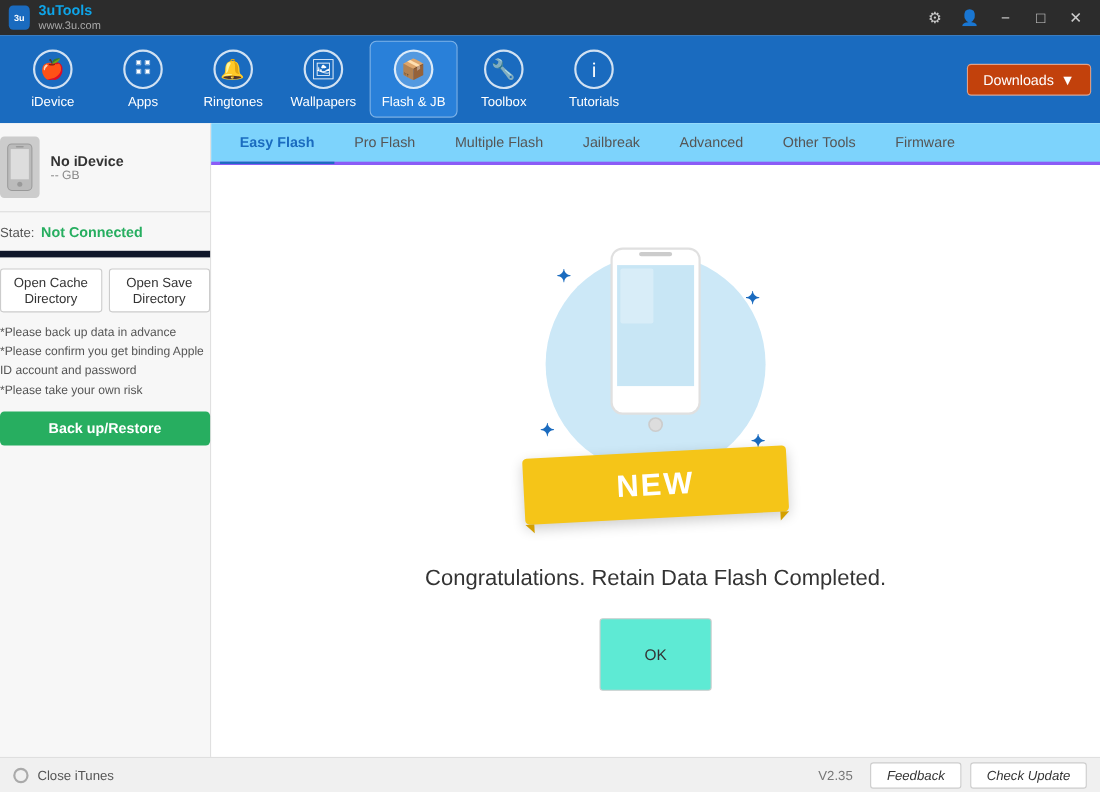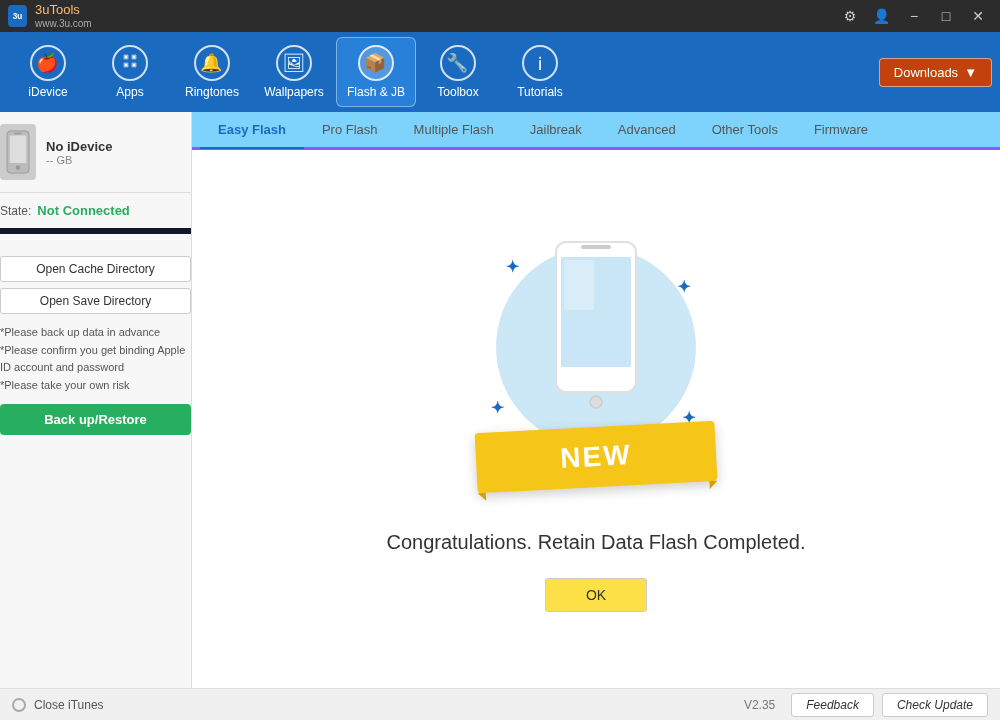--- a/index.html
+++ b/index.html
@@ -115,21 +115,21 @@
       border-top: 8px solid #d4a000; border-right: 8px solid transparent;
     }
     .sparkle { position: absolute; color: #1a6bbf; font-size: 16px; font-weight: bold; }
     .sparkle-1 { top: 30px; left: 20px; }
     .sparkle-2 { top: 50px; right: 15px; }
     .sparkle-3 { bottom: 80px; right: 10px; }
     .sparkle-4 { bottom: 90px; left: 5px; }
 
     #congrats-text { font-size: 20px; color: #333; font-weight: 500; margin-bottom: 24px; }
     #ok-btn {
-      padding: 8px 40px; background: #fde047; border: 1px solid #ccc;
+      padding: 24px 40px; background: #5eead4; border: 1px solid #ccc;
       border-radius: 3px; font-size: 14px; cursor: pointer; color: #333;
     }
 
     
     #status-bar {
       width: 100%; height: 32px; background: #f0f0f0; border-top: 1px solid #ddd;
       display: flex; align-items: center; padding: 0 12px; gap: 8px;
     }
     #itunes-circle { width: 14px; height: 14px; border: 2px solid #aaa; border-radius: 50%; flex-shrink: 0; }
     .status-btn {
@@ -142,21 +142,21 @@
 
 <div id="title-bar">
   <div id="title-bar-left">
     <div id="title-bar-logo">
       <svg width="30" height="22" viewBox="0 0 30 22">
         <rect width="30" height="22" rx="4" fill="#1a6bbf"></rect>
         <text x="15" y="16" text-anchor="middle" fill="white" font-size="13" font-weight="bold" font-family="Arial">3u</text>
       </svg>
     </div>
     <div style="display:flex;flex-direction:column;line-height:1.2">
-      <span id="app-name" style="color:#fdba74;font-size:13px;font-weight:400">3uTools</span>
+      <span id="app-name" style="color:#0ea5e9;font-size:13px;font-weight:700">3uTools</span>
       <span id="app-url" style="color:#aaa;font-size:10px">www.3u.com</span>
     </div>
   </div>
   <div id="title-bar-controls">
     <button class="win-btn">⚙</button>
     <button class="win-btn">👤</button>
     <button class="win-btn">−</button>
     <button class="win-btn">□</button>
     <button class="win-btn close">✕</button>
   </div>
@@ -219,21 +219,21 @@
         <span style="font-size:11px;color:#888">-- GB</span>
       </div>
     </div>
 
     <div id="state-section" style="padding:10px 0;border-bottom:6px solid #0f172a;display:flex;gap:6px;align-items:center">
       <span style="font-size:12px;color:#555">State:</span>
       <span style="font-size:13px;color:#27ae60;font-weight:600">Not Connected</span>
     </div>
 
 
-    <div style="display:flex;flex-direction:column;gap:6px;margin-top:22px">
+    <div style="display:flex;flex-direction:row;gap:6px;margin-top:10px">
       <button class="sidebar-btn">Open Cache Directory</button>
       <button class="sidebar-btn">Open Save Directory</button>
     </div>
 
     <div id="warnings">
       <div>*Please back up data in advance</div>
       <div>*Please confirm you get binding Apple ID account and password</div>
       <div>*Please take your own risk</div>
     </div>
 

